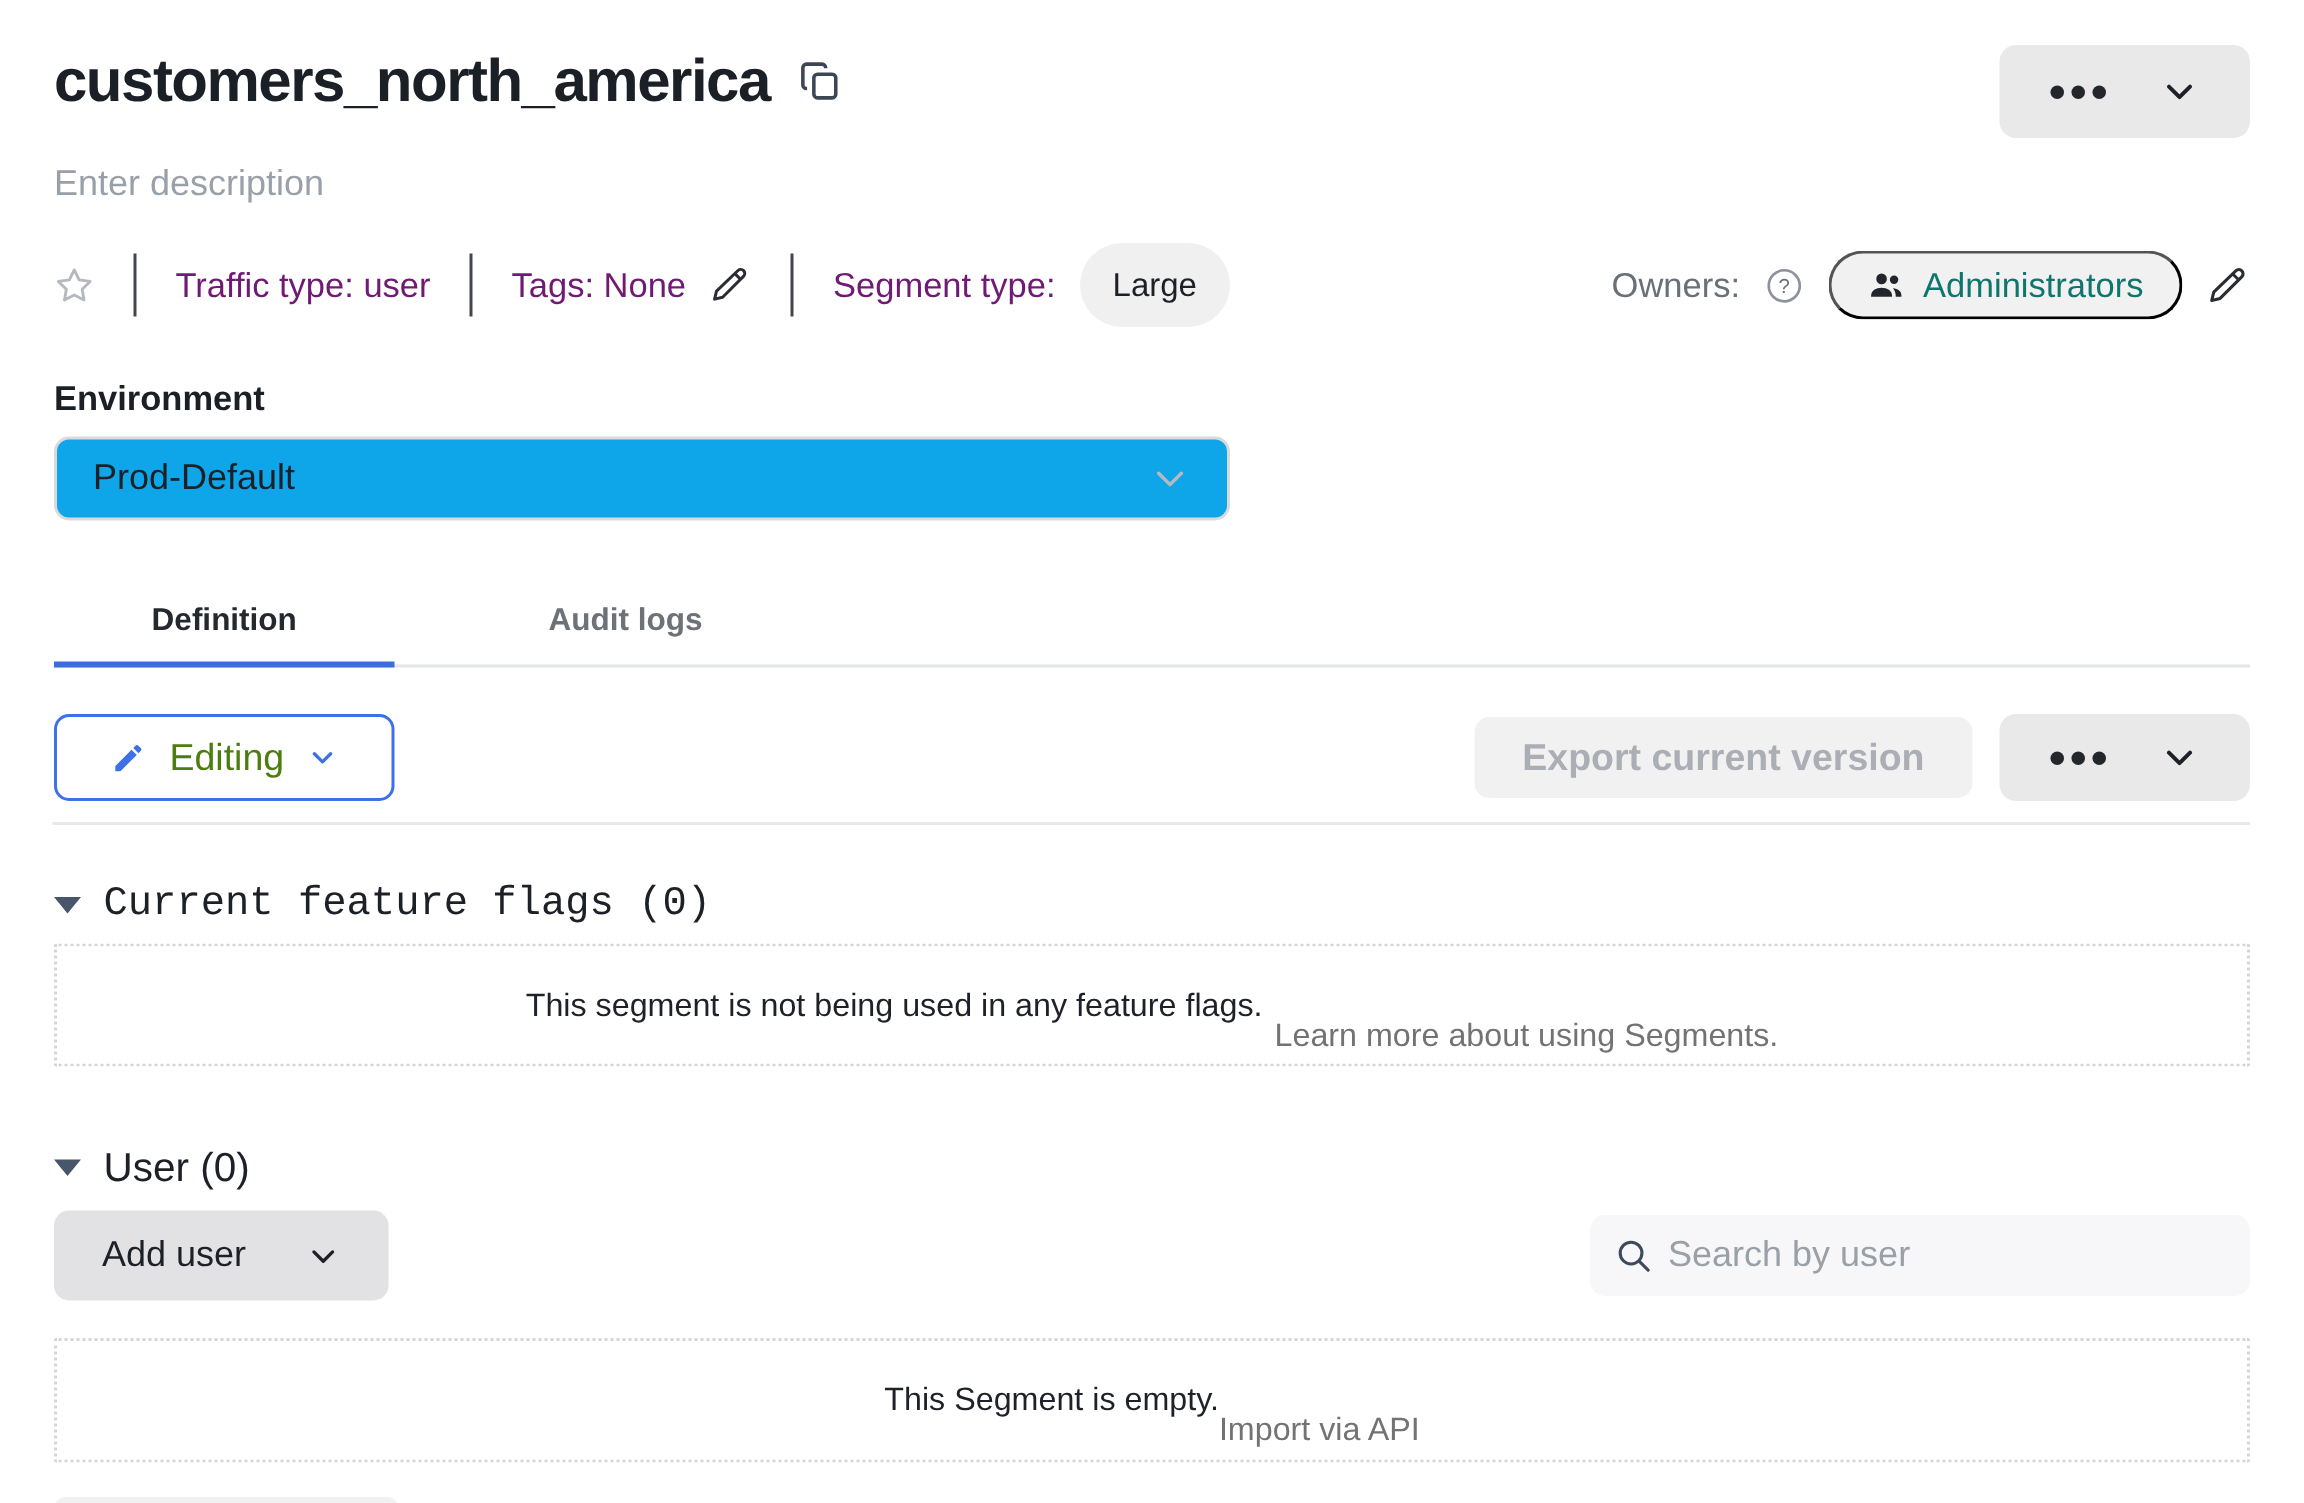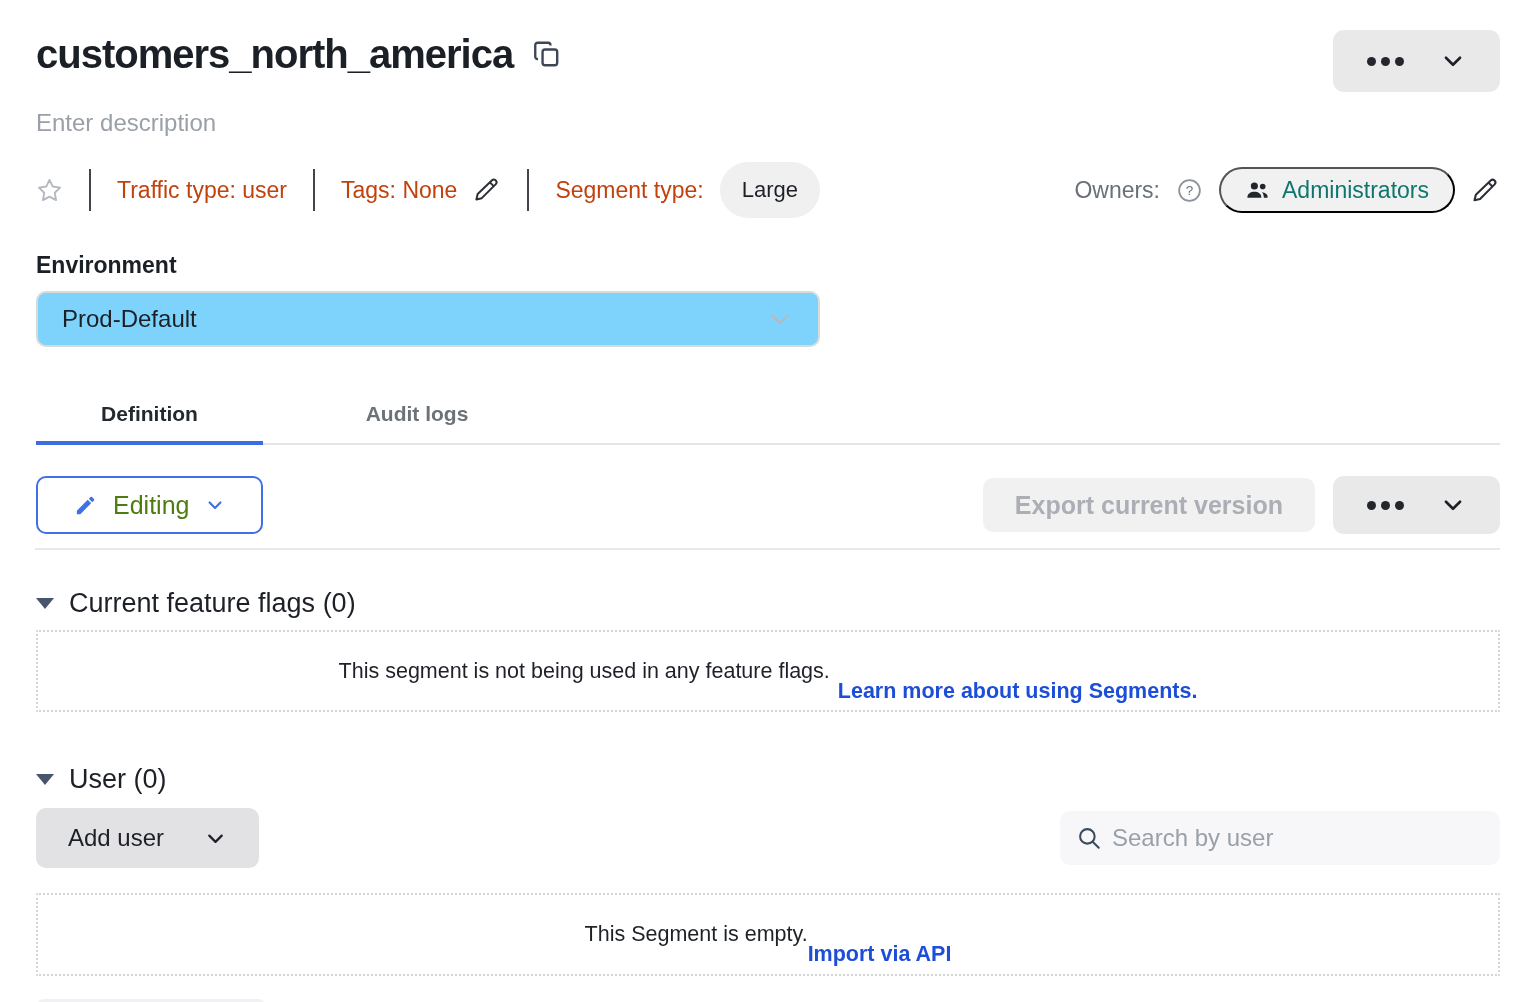--- a/index.html
+++ b/index.html
@@ -17,32 +17,32 @@
   .dots { display:flex; gap:5px; }
   .dots i { width:9px; height:9px; border-radius:50%; background:#23262b; }
 
   .description { margin-top:15px; font-size:24px; color:#9aa0a8; }
 
   
   .meta-row { margin-top:30px; display:flex; align-items:center; height:46px; }
   .meta-left { display:flex; align-items:center; }
   .meta-right { margin-left:auto; display:flex; align-items:center; gap:16px; }
   .v-divider { width:2px; height:42px; background:#42464c; margin:0 26px; }
-  .meta-text { font-size:23px; color:#c2410c; }
+  .meta-text { font-size:23px; color:#701a75; }
   .tags-group, .segtype-group { display:flex; align-items:center; gap:16px; }
   .pill { background:#f0f0f1; border-radius:999px; display:inline-flex; align-items:center;
     padding:0 22px; height:56px; font-size:22px; color:#1d2127; }
   .owners-pill { background:#f1f1f2; border-radius:999px; display:inline-flex; align-items:center;
     gap:12px; padding:0 24px; height:46px; font-size:23px; color:#0f766e; cursor:pointer; }
   .owners-label { font-size:23px; color:#6a7077; }
 
   
   .env-label { margin-top:39px; font-size:23px; font-weight:700; color:#1b1f26; }
   .env-select { margin-top:12px; width:784px; height:56px; border:2px solid #d9dadc; border-radius:10px;
-    display:flex; align-items:center; padding:0 24px; cursor:pointer; background:#7dd3fc; }
+    display:flex; align-items:center; padding:0 24px; cursor:pointer; background:#0ea5e9; }
   .env-select span { font-size:24px; color:#1d2127; }
   .env-select .chev { margin-left:auto; }
 
   
   .tabs { margin-top:38px; display:flex; border-bottom:2px solid #e4e5e7; height:60px; }
   .tab { font-size:21px; font-weight:600; display:flex; align-items:center; justify-content:center;
     cursor:pointer; height:100%; position:relative; }
   .tab.active { color:#24292f; width:227px; }
   .tab.active::after { content:""; position:absolute; left:0; right:0; bottom:-2px; height:4px; background:#3c6ce2; }
   .tab.inactive { color:#6d7278; width:194px; margin-left:57px; }
@@ -55,26 +55,26 @@
   .export-btn { background:#f1f1f2; border:none; border-radius:10px; height:54px; padding:0 32px;
     font-size:25px; font-weight:600; color:#abaeb4; cursor:default; }
   .gray-split-btn.small { height:58px; }
 
   .h-divider { margin-top:14px; height:2px; background:#e8e8ea; margin-left:-1px; }
 
   
   .section-heading { display:flex; align-items:center; gap:15px; font-size:27px; font-weight:500; color:#1d2127; }
   .tri-down { width:0; height:0; border-left:9px solid transparent; border-right:9px solid transparent;
     border-top:11px solid #47566b; cursor:pointer; }
-  .sec-flags { margin-top:38px; }
+  .sec-flags { margin-top:38px;font-family:Liberation Mono, monospace; }
   .sec-user { margin-top:52px; }
   .dotted-box { margin-top:11px; border:2px dotted #d5d5d7; border-radius:2px; height:82px;
     display:flex; align-items:center; justify-content:center; font-size:21.5px; color:#1e2228; }
   .dotted-box.user-box { margin-top:25px; height:83px; }
-  .blue-link { color:#1d4ed8; font-weight:700; text-decoration:none; cursor:pointer;margin-top:40px; }
+  .blue-link { color:#737373; font-weight:400; text-decoration:none; cursor:pointer;margin-top:40px; }
   .link-spaced { margin-left:8px; }
 
   
   .user-controls { margin-top:13px; display:flex; align-items:center; justify-content:space-between; height:60px; }
   .add-user-btn { background:#e2e2e4; border:none; border-radius:10px; width:223px; height:60px;
     display:flex; align-items:center; justify-content:center; gap:40px; font-size:24px; color:#1d2127; cursor:pointer; }
   .search-box { background:#f7f7f9; border-radius:10px; width:440px; height:54px;
     display:flex; align-items:center; padding:0 16px; gap:10px; }
   .search-box input { border:none; outline:none; background:transparent; font-size:24px; color:#1d2127;
     width:100%; font-family:"Liberation Sans","DejaVu Sans",sans-serif; }

